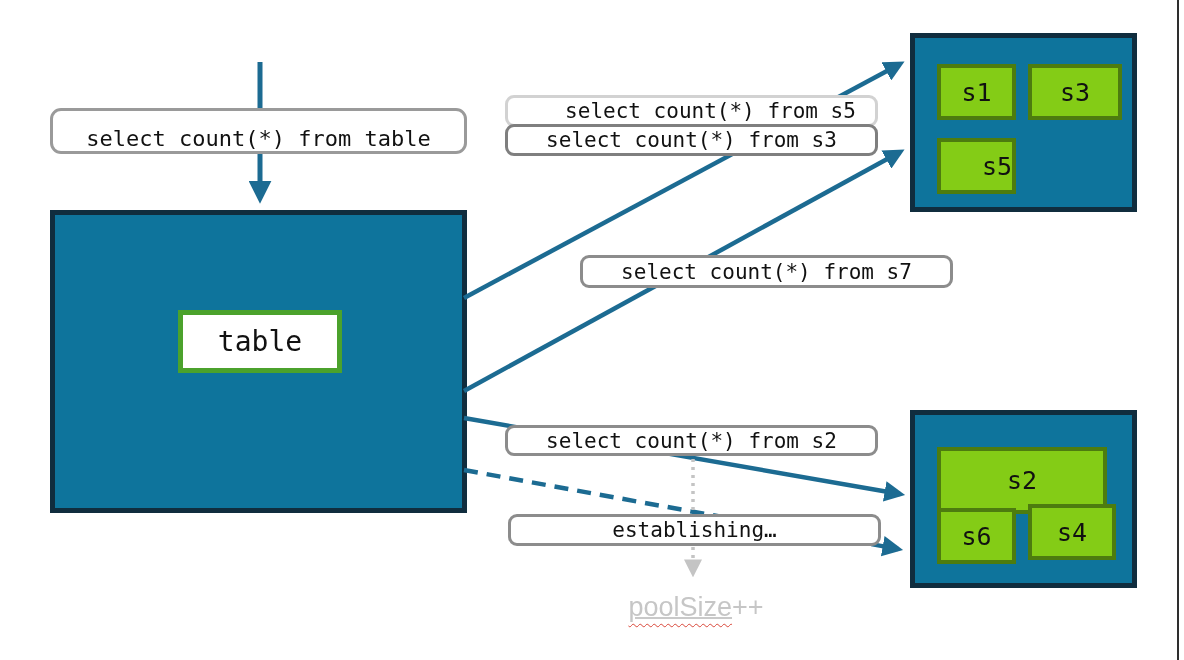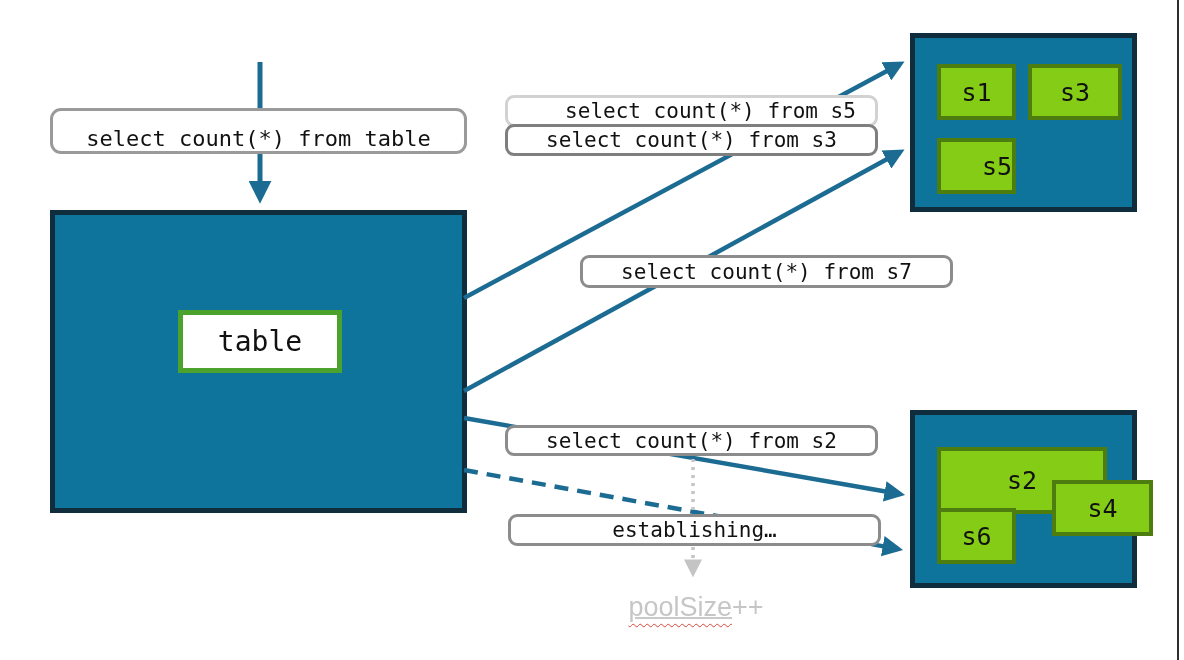--- a/index.html
+++ b/index.html
@@ -86,21 +86,21 @@
       <span>s5</span>
     </div>
 
   <div class="abs teal-box shards-bottom"></div>
   <div class="abs shard" style="left:937px;top:435px;width:170px;height:67px;margin-top:12px;">
       <span>s2</span>
     </div>
   <div class="abs shard" style="left:937px;top:508px;width:79px;height:56px;">
       <span>s6</span>
     </div>
-  <div class="abs shard" style="left:1028px;top:480px;width:101px;height:56px;margin-left:24px;">
+  <div class="abs shard" style="left:1028px;top:504px;width:88px;height:56px;">
       <span>s4</span>
     </div>
 
   <div class="abs qlabel big" style="left:50px;top:108px;width:417px;height:46px;">
     <span>select count(*) from table</span>
   </div>
 
   <div class="abs qlabel light" style="left:505px;top:95px;width:373px;height:32px;padding-left:38px;">
     <span>select count(*) from s5</span>
   </div>

